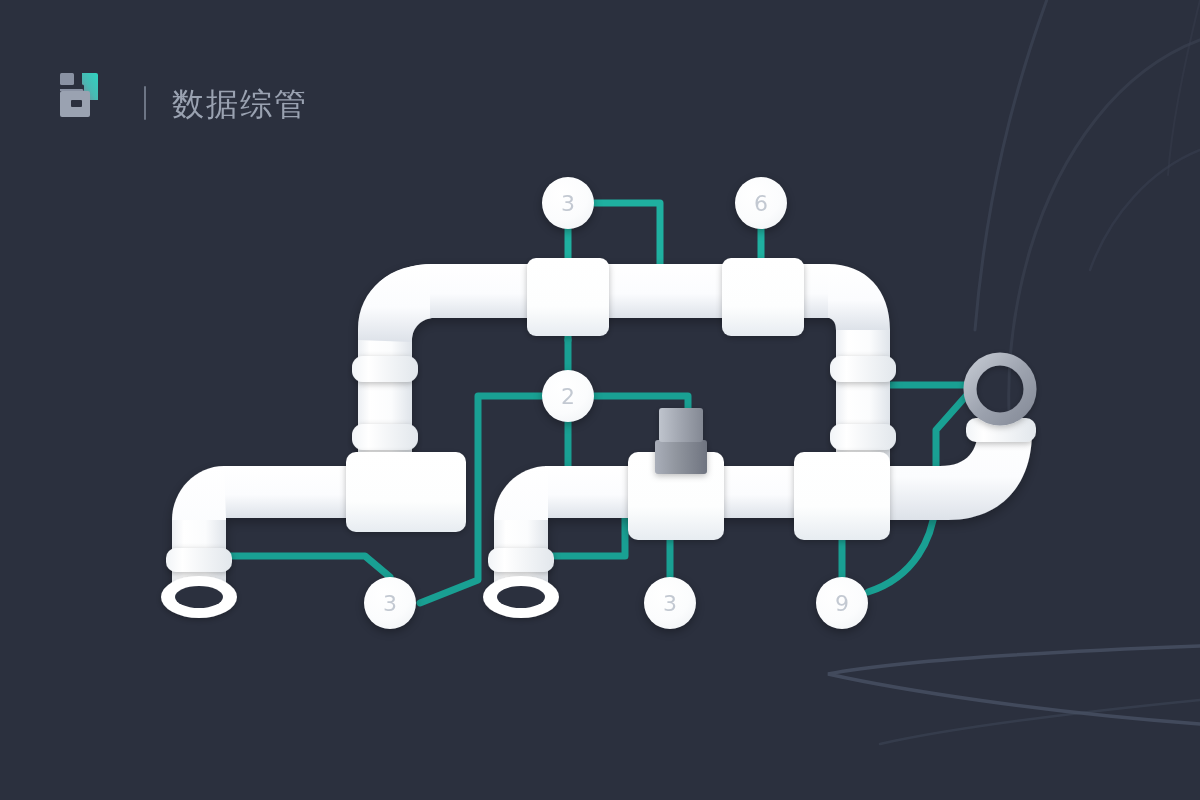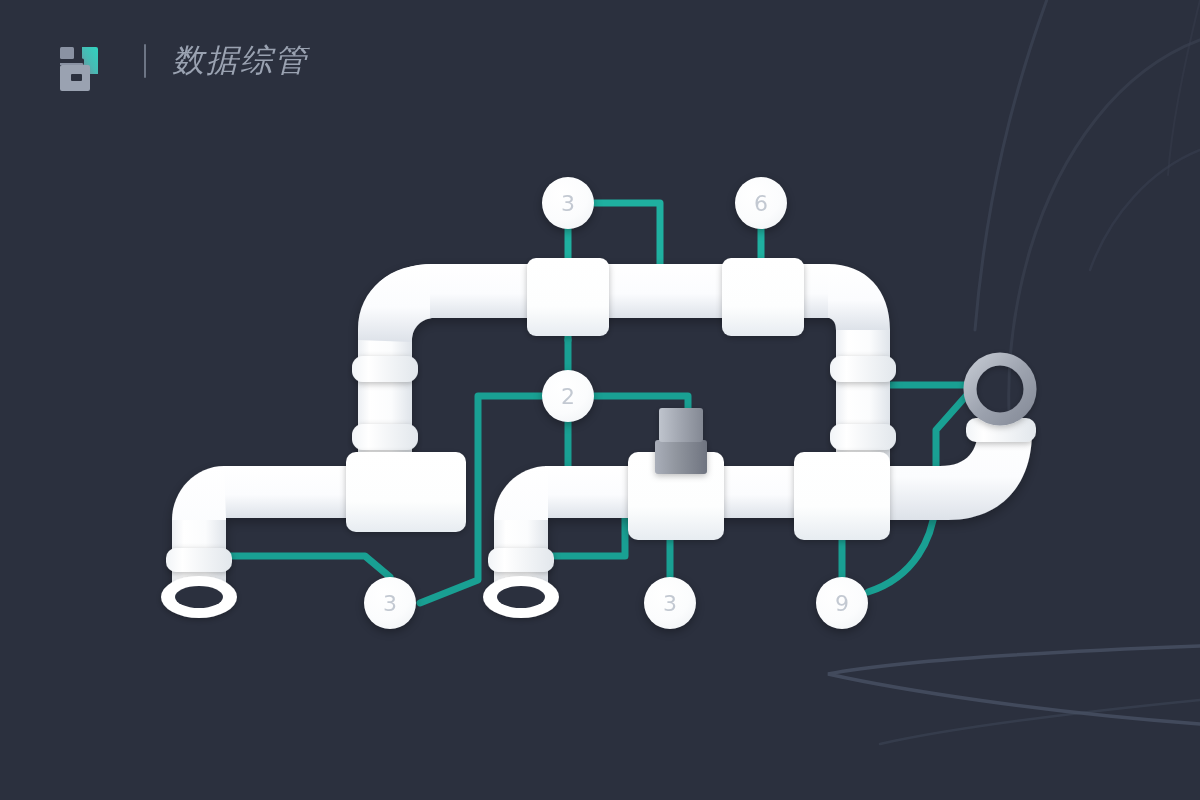--- a/index.html
+++ b/index.html
@@ -26,26 +26,25 @@
     height: 800px;
     display: block;
   }
   #bg-svg { z-index: 1; }
   #pipe-svg { z-index: 2; }
 
   
   #header {
     position: absolute;
     left: 58px;
-    top: 44px;
+    top: 64px;
     z-index: 5;
     display: flex;
-    align-items: flex-start;
+    align-items: flex-end;
     height: 56px;
-    font-style: italic;
   }
   #logo-mark {
     width: 54px;
     height: 50px;
     position: relative;
     flex: 0 0 auto;
   }
   #logo-mark svg { display: block; }
   #logo-divider {
     width: 2px;

